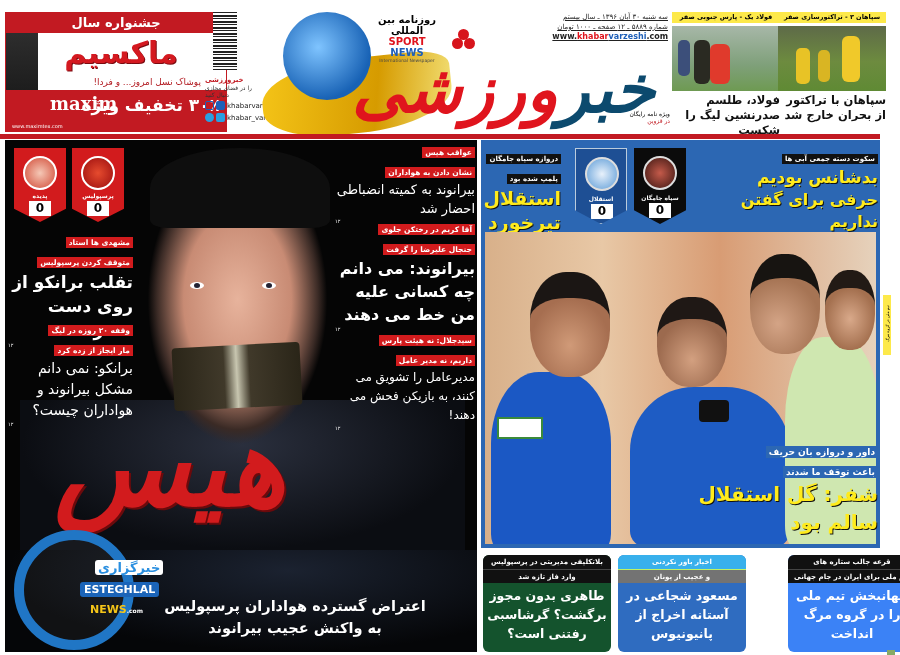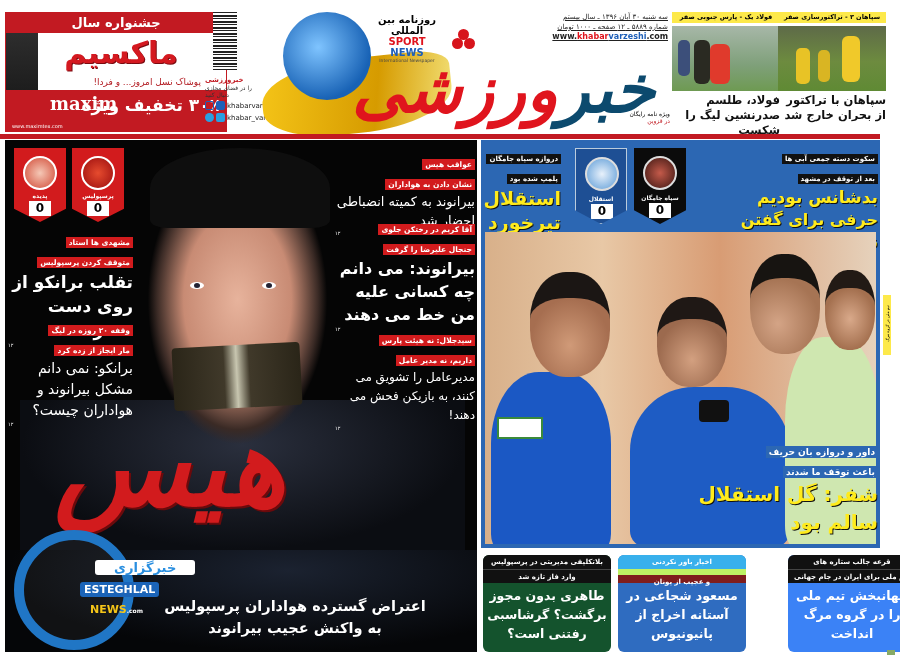--- a/index.html
+++ b/index.html
@@ -57,21 +57,21 @@
   .hiss { left: 20px; top: 412px; width: 300px; font-size: 110px; font-weight: bold; color: #d21b1d; direction: rtl; text-align: center; line-height: 110px; font-style: italic; text-shadow: 2px 2px 0 #6a0a0c; }
   .badge { width: 52px; height: 74px; background: #d21b1d; clip-path: polygon(0 0,100% 0,100% 82%,50% 100%,0 82%); }
   .badge .crest { position: absolute; left: 9px; top: 8px; width: 34px; height: 34px; border-radius: 50%; border: 2px solid #fff; background: radial-gradient(circle,#e64b2e,#9a0c0e); }
   .badge .name { position: absolute; left: 0; top: 44px; width: 100%; text-align: center; font-size: 6px; color: #fff; font-weight: bold; direction: rtl; }
   .badge .score { position: absolute; left: 15px; top: 53px; width: 22px; height: 15px; background: #fff; color: #000; font-weight: bold; font-size: 12px; text-align: center; line-height: 15px; }
   .tag { display: inline-block; background: #d21b1d; color: #fff; font-size: 7.5px; font-weight: bold; padding: 1px 3px; margin-bottom: 2px; direction: rtl; }
   .bh { color: #fff; font-weight: bold; direction: rtl; text-align: right; }
   .ref { color: #fff; font-size: 5px; direction: rtl; text-align: left; }
   .bottom-caption { left: 120px; top: 595px; width: 350px; color: #fff; font-size: 14.5px; font-weight: bold; direction: rtl; text-align: center; line-height: 22px; }
   .watermark { left: 14px; top: 530px; width: 120px; height: 120px; border-radius: 50%; border: 10px solid #2076c5; background: rgba(255,255,255,0.05); }
-  .wm-fa { left: 95px; top: 560px; font-size: 13px; color: #2a8fe0; font-weight: bold; background: #fff; padding: 0 19px; border-radius: 3px; }
+  .wm-fa { left: 95px; top: 560px; font-size: 13px; color: #2a8fe0; font-weight: bold; background: #fff; padding: 0 3px; border-radius: 3px; }
   .wm-en { left: 80px; top: 582px; font-size: 11px; color: #fff; font-weight: bold; background: #1b64b8; padding: 1px 4px; border-radius: 3px; }
   .wm-news { left: 90px; top: 603px; font-size: 11px; color: #f5c518; font-weight: bold; }
   .wm-news span { font-size: 6px; color: #fff; }
 
   
   .right { left: 481px; top: 140px; width: 399px; height: 408px; background: #2c67b3; overflow: hidden; }
   .rtag { display: inline-block; background: #111; color: #fff; font-size: 7px; font-weight: bold; padding: 1px 3px; margin-bottom: 2px; direction: rtl; }
   .yh { color: #ffeb1c; font-weight: bold; direction: rtl; text-align: right; text-shadow: 1px 1px 0 #111; }
   .badge2 { width: 52px; height: 76px; clip-path: polygon(0 0,100% 0,100% 82%,50% 100%,0 82%); }
   .badge2 .crest { position: absolute; left: 9px; top: 8px; width: 34px; height: 34px; border-radius: 50%; border: 2px solid #ddd; }
@@ -203,21 +203,21 @@
   <div class="bh" style="font-size:17px;line-height:24px">تقلب برانکو از روی دست شفر</div>
   <div class="ref">۱۲</div>
 </div>
 <div class="abs rtl" style="left:8px;top:318px;width:125px">
   <div><span class="tag">وقفه ۲۰ روزه در لیگ</span></div>
   <div><span class="tag">مار ایجاز از زده کرد</span></div>
   <div class="bh" style="font-size:14px;font-weight:normal;line-height:21px">برانکو: نمی دانم مشکل بیرانوند و هواداران چیست؟</div>
   <div class="ref">۱۲</div>
 </div>
 
-<div class="abs rtl" style="left:335px;top:152px;width:140px">
+<div class="abs rtl" style="left:335px;top:140px;width:140px">
   <div><span class="tag">عواقب هیس</span></div>
   <div><span class="tag">نشان دادن به هواداران</span></div>
   <div class="bh" style="font-size:13px;font-weight:normal;line-height:19px">بیرانوند به کمیته انضباطی احضار شد</div>
   <div class="ref">۱۲</div>
 </div>
 <div class="abs rtl" style="left:335px;top:217px;width:140px">
   <div><span class="tag">آقا کریم در رختکن جلوی</span></div>
   <div><span class="tag">جنجال علیرضا را گرفت</span></div>
   <div class="bh" style="font-size:16px;line-height:23px">بیرانوند: می دانم چه کسانی علیه من خط می دهند</div>
   <div class="ref">۱۲</div>
@@ -255,21 +255,20 @@
   <div class="score">0</div>
 </div>
 <div class="abs badge2" style="left:634px;top:148px;background:#0b0b0b">
   <div class="crest" style="background:radial-gradient(circle,#c45a4a,#3a1612)"></div>
   <div class="name">سیاه جامگان</div>
   <div class="score">0</div>
 </div>
 
 <div class="abs rtl" style="left:692px;top:146px;width:186px">
   <div><span class="rtag">سکوت دسته جمعی آبی ها</span></div>
-  <div><span class="rtag">بعد از توقف در مشهد</span></div>
   <div class="yh" style="font-size:17px;line-height:23px">بدشانس بودیم</div>
   <div class="yh" style="font-size:16px;line-height:22px">حرفی برای گفتن نداریم</div>
 </div>
 
 <div class="abs photo" style="left:485px;top:232px">
   <div class="abs player" style="left:6px;top:140px;width:120px;height:180px;background:#1b58c4"></div>
   <div class="abs" style="left:45px;top:40px;width:80px;height:105px;border-radius:45%;background:radial-gradient(ellipse at 50% 60%,#d09a78,#a66e50 70%);border-top:26px solid #1b1614"></div>
   <div class="abs" style="left:12px;top:185px;width:46px;height:22px;background:#fff;border:2px solid #3b8a3b"></div>
   <div class="abs player" style="left:145px;top:155px;width:160px;height:160px;background:#1e5cc4"></div>
   <div class="abs" style="left:172px;top:65px;width:70px;height:90px;border-radius:45%;background:radial-gradient(ellipse at 50% 60%,#d3a080,#9c6a4e 70%);border-top:22px solid #1f1815"></div>
@@ -286,21 +285,21 @@
   <div class="yh" style="font-size:20px;line-height:28px">سالم بود</div>
 </div>
 
 <div class="abs bbox" style="left:788px;background:#3b82f6">
   <div class="cap1" style="background:#111;color:#fff">قرعه جالب ستاره های</div>
   <div class="cap2" style="background:#111;color:#fff;border-top:1px solid #444">تیم ملی برای ایران در جام جهانی</div>
   <div class="body" style="color:#fff">جهانبخش تیم ملی را در گروه مرگ انداخت</div>
 </div>
 <div class="abs bbox" style="left:618px;background:#2f6cc0">
   <div class="cap1" style="background:#38b0ec;color:#fff">اخبار باور نکردنی</div>
-  <div class="cap2" style="background:#7f1d1d;color:#fff;border-top:6px solid #bef264">و عجیب از یونان</div>
+  <div class="cap2" style="background:#737373;color:#fff;border-top:1px solid #bef264">و عجیب از یونان</div>
   <div class="body" style="color:#fff">مسعود شجاعی در آستانه اخراج از پانیونیوس</div>
 </div>
 <div class="abs bbox" style="left:483px;background:#14532d">
   <div class="cap1" style="background:#111;color:#fff">بلاتکلیفی مدیریتی در پرسپولیس</div>
   <div class="cap2" style="background:#111;color:#fff;border-top:1px solid #444">وارد فاز تازه شد</div>
   <div class="body" style="color:#fff">طاهری بدون مجوز برگشت؟ گرشاسبی رفتنی است؟</div>
 </div>
 
 <div class="abs vertical-tag">
     <span>تیم ملی در گروه مرگ</span>

